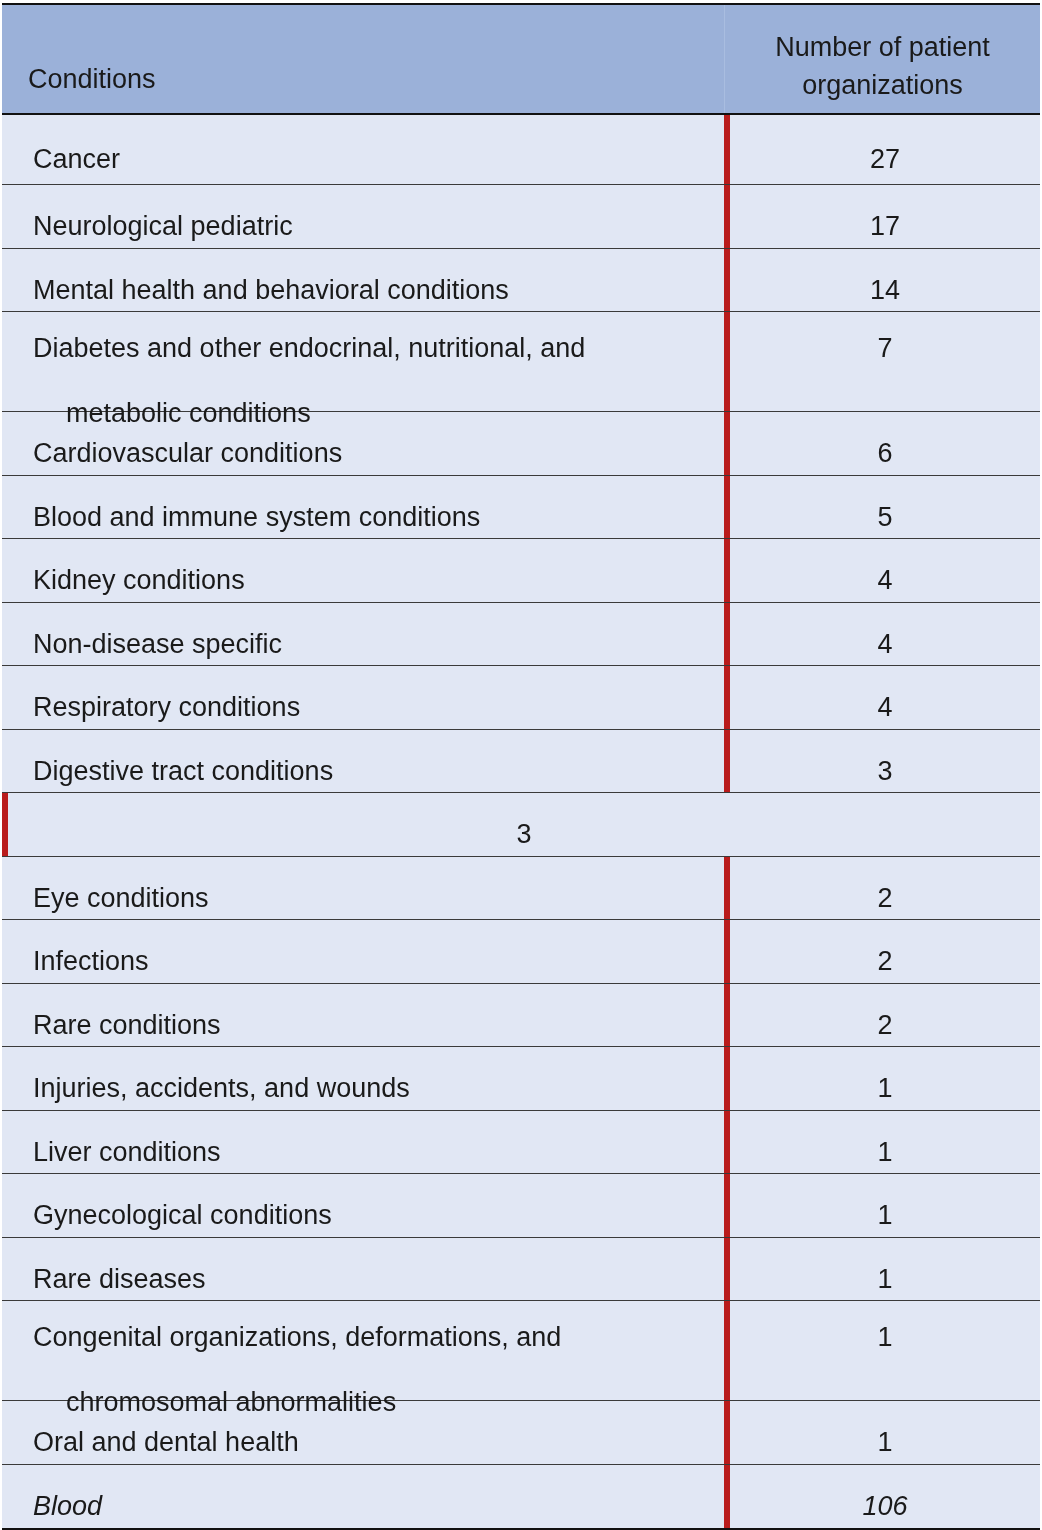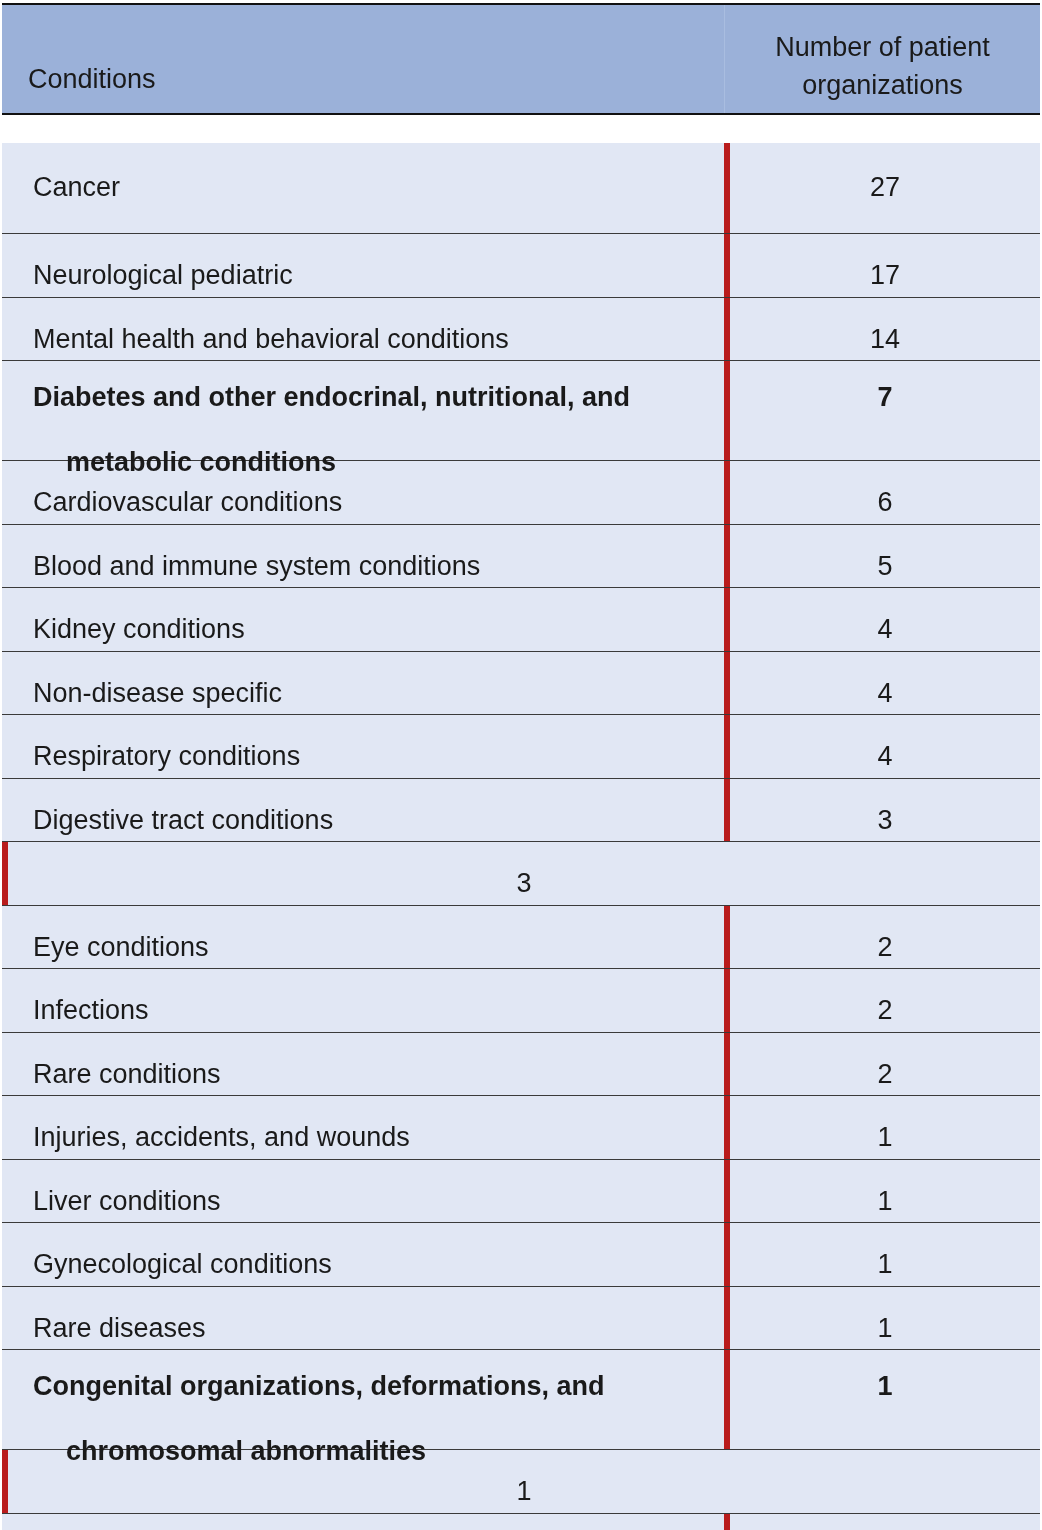--- a/index.html
+++ b/index.html
@@ -7,26 +7,26 @@
   .table { position:absolute; left:2px; top:3px; width:1038px; border-top:2px solid #111; border-bottom:2px solid #111; }
   .hdr { display:flex; background:#9bb1d9; height:108px; border-bottom:2px solid #111; }
   .hdr .c1 { flex:0 0 722px; display:flex; align-items:flex-end; padding:0 0 18px 26px; box-sizing:border-box; font-size:27px; }
   .hdr .c2 { flex:1; display:flex; align-items:center; justify-content:center; text-align:center; font-size:27px; line-height:38px; padding-top:14px; border-left:1px solid #a9bde0; }
   .row { display:flex; background:#e1e7f4; border-bottom:1.5px solid #3a3a3a; box-sizing:border-box; }
   .row:last-child { border-bottom:none; }
   .row .c1 { flex:0 0 722px; padding:0 0 0 31px; box-sizing:border-box; font-size:27px; line-height:37px; }
   .row .c2 { flex:1; text-align:center; font-size:27px; line-height:37px; border-left:6px solid #b91c1c; }
   .row.single { height:63.5px; }
   .row.single .c1, .row.single .c2 { padding-top:23px; }
-  .row.double { height:100px;font-weight:bold; }
+  .row.double { height:100px; }
   .row.double .c1, .row.double .c2 { padding-top:18px; }
   .row .c1 .cont { display:block; padding-left:33px;margin-top:28px; }
   .row.total .c1, .row.total .c2 { font-style:italic; }
   .row.first.single .c1, .row.first.single .c2 { padding-top:26px; }
-  .row.first { height:91px;margin-top:28px; }
+  .row.first { height:70px; }
 </style>
 </head>
 <body>
 
 <div class="table">
   <div class="hdr">
     <div class="c1">Conditions</div>
     <div class="c2">
       <div>
         <div>Number of patient</div>
@@ -110,19 +110,20 @@
     <div class="c2">1</div>
   </div>
   <div class="row double">
     <div class="c1">
       <span>Congenital organizations, deformations, and</span>
       <span class="cont">chromosomal abnormalities</span>
     </div>
     <div class="c2">1</div>
   </div>
   <div class="row single">
+    <div class="c1">Oral and dental health</div>
     <div class="c2">1</div>
   </div>
   <div class="row single total">
-    <div class="c1">Mental</div>
+    <div class="c1">Blood</div>
     <div class="c2">106</div>
   </div>
 </div>
 
 </body></html>

